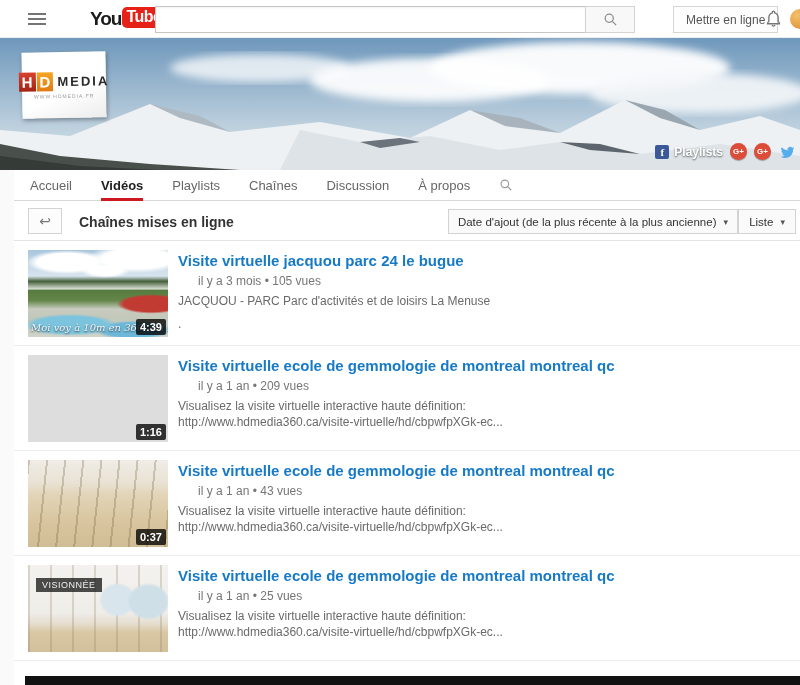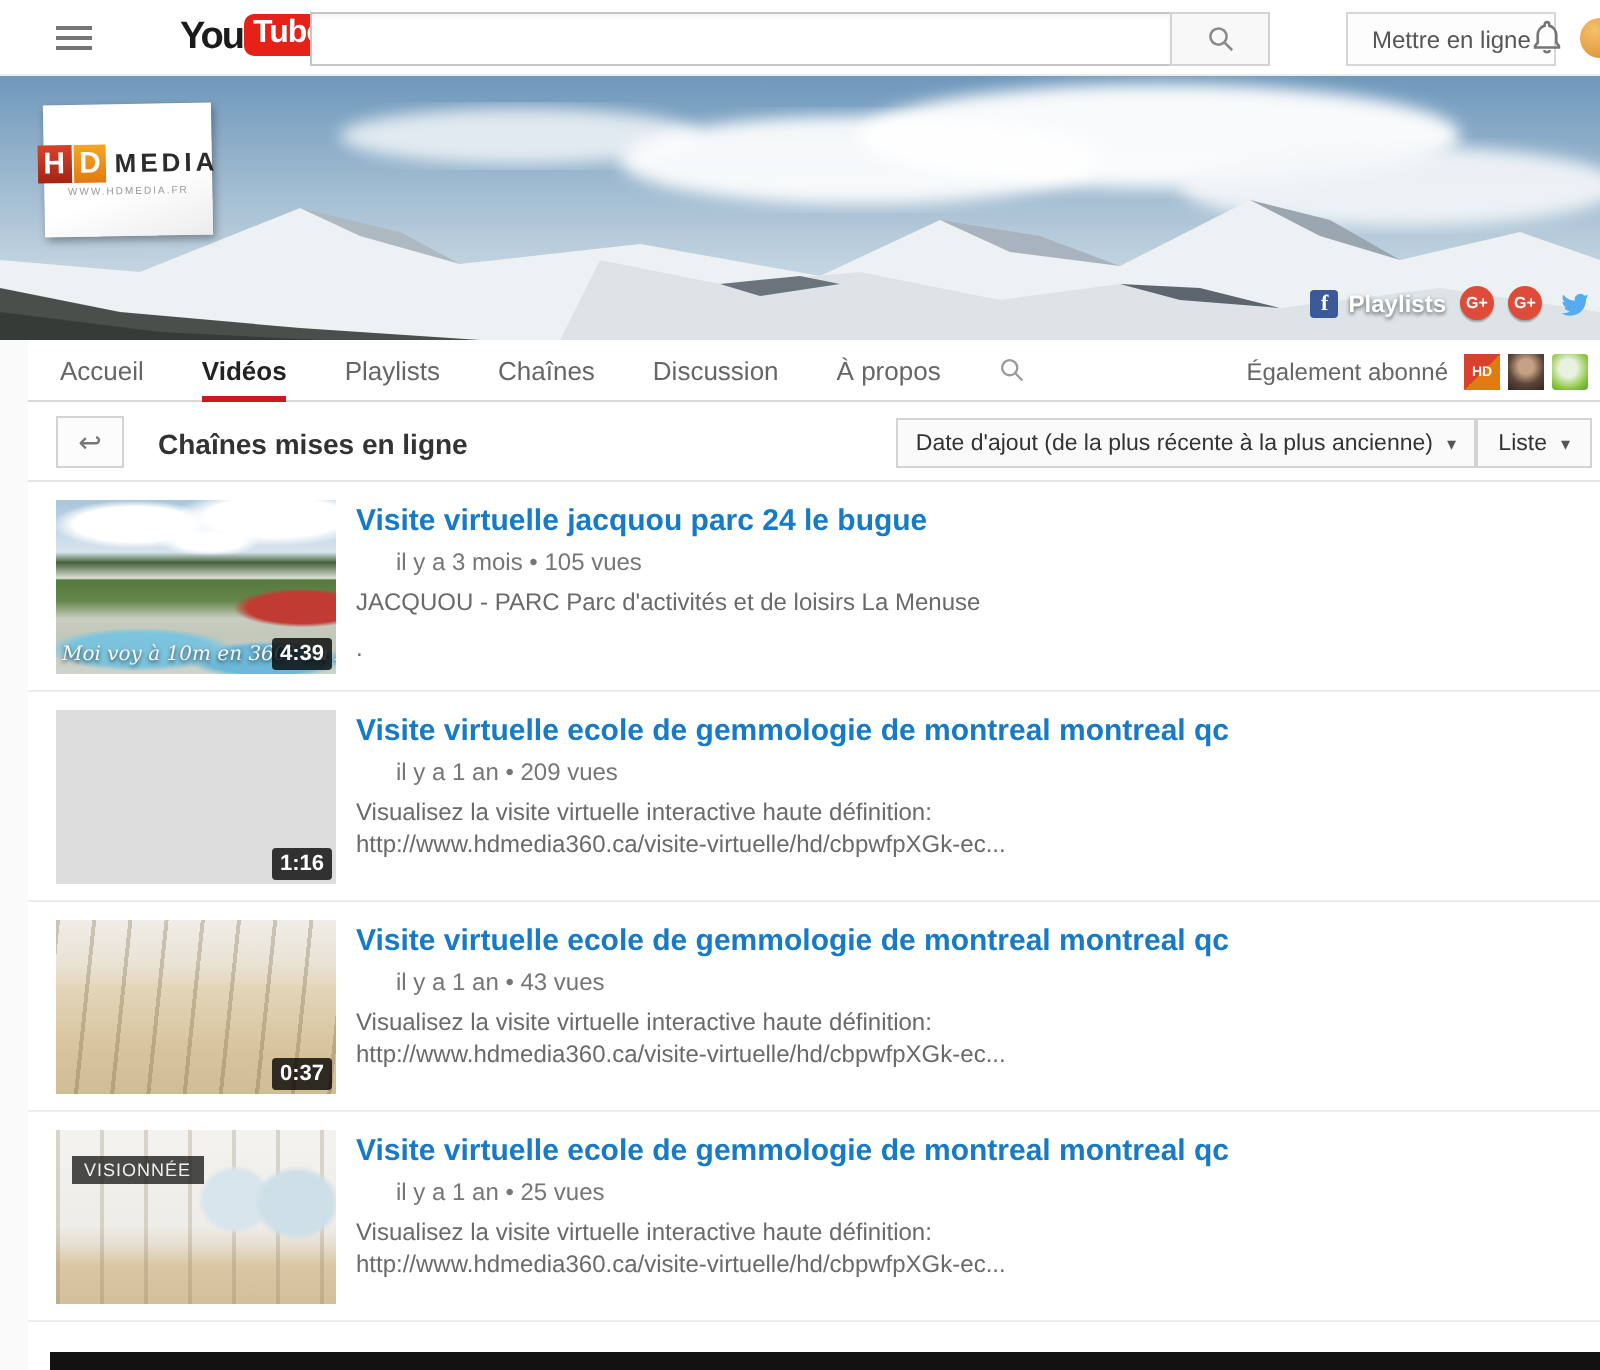--- a/index.html
+++ b/index.html
@@ -196,26 +196,20 @@
       <div class="tab">Accueil</div>
       <div class="tab active">Vidéos</div>
       <div class="tab">Playlists</div>
       <div class="tab">Chaînes</div>
       <div class="tab">Discussion</div>
       <div class="tab">À propos</div>
       <svg class="tab-search" width="14" height="14" viewBox="0 0 24 24">
           <circle cx="10" cy="10" r="6.5" fill="none" stroke="#9a9a9a" stroke-width="2"></circle>
           <line x1="15" y1="15" x2="21" y2="21" stroke="#9a9a9a" stroke-width="2"></line>
         </svg>
-      <div class="also-subscribed">
-        <span class="also-label">Également abonné</span>
-        <div class="mini-avatar mini-hd">HD</div>
-        <div class="mini-avatar mini-person"></div>
-        <div class="mini-avatar mini-green"></div>
-      </div>
     </div>
 
     <div class="card-head">
       <button class="back-btn"><span>↩</span></button>
       <div class="card-title">Chaînes mises en ligne</div>
       <button class="sort-btn">
         <span>Date d'ajout (de la plus récente à la plus ancienne)</span>
         <span class="caret">▾</span>
       </button>
       <button class="list-btn">

